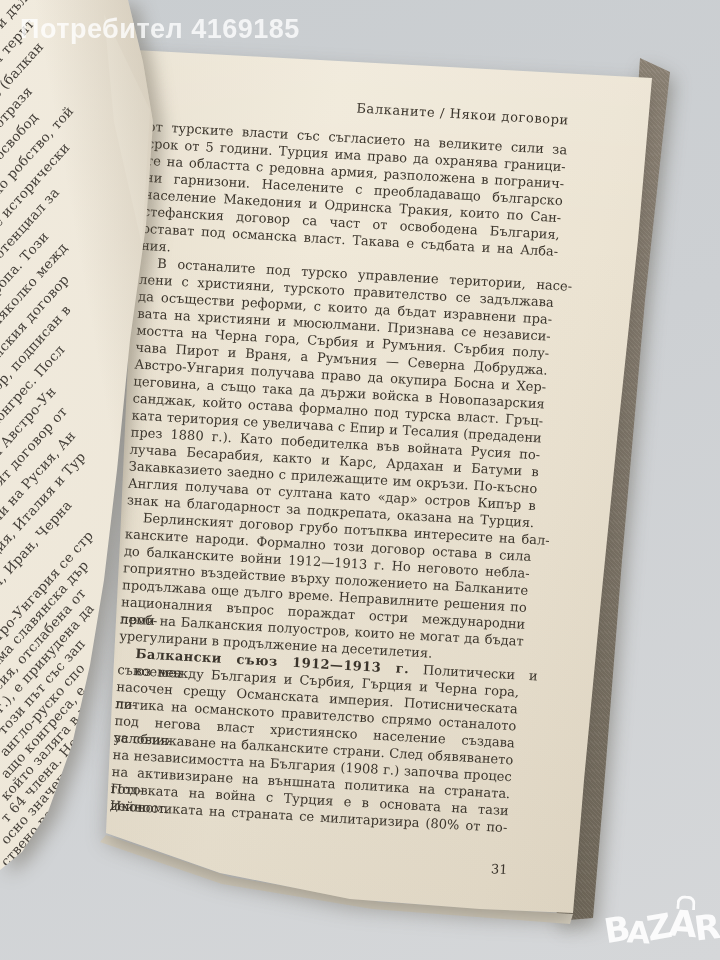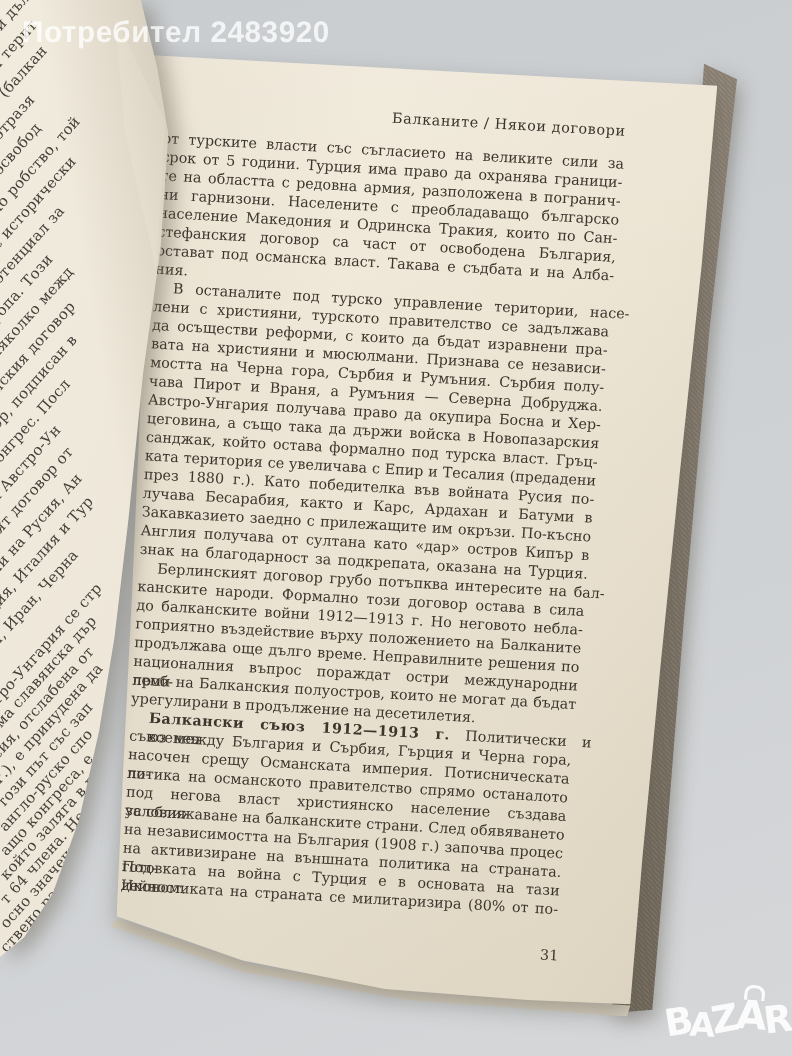--- a/index.html
+++ b/index.html
@@ -166,17 +166,17 @@
           <div class="frag" style="left: 3px; top: 856px;">ствено разделя</div>
           <div class="frag" style="left: 3px; top: 878px;">Княжество Бълг</div>
           <div class="frag" style="left: 3px; top: 900px;">ия. Територията</div>
           <div class="frag" style="left: 3px; top: 922px;">л. Софийска об</div>
         </div>
       <div class="left-curl"></div>
       <div class="left-shade"></div>
     </div>
   </div>
 
-  <div class="watermark">Потребител 2483920</div>
+  <div class="watermark">Потребител 4169185</div>
 
   <div class="bazar" id="bazar-logo"><span class="l0">B</span><span class="l1">A</span><span class="l2">Z</span><span class="l3 bag">A</span><span class="l4">R</span></div>
 
 </div>
 
 </body></html>

